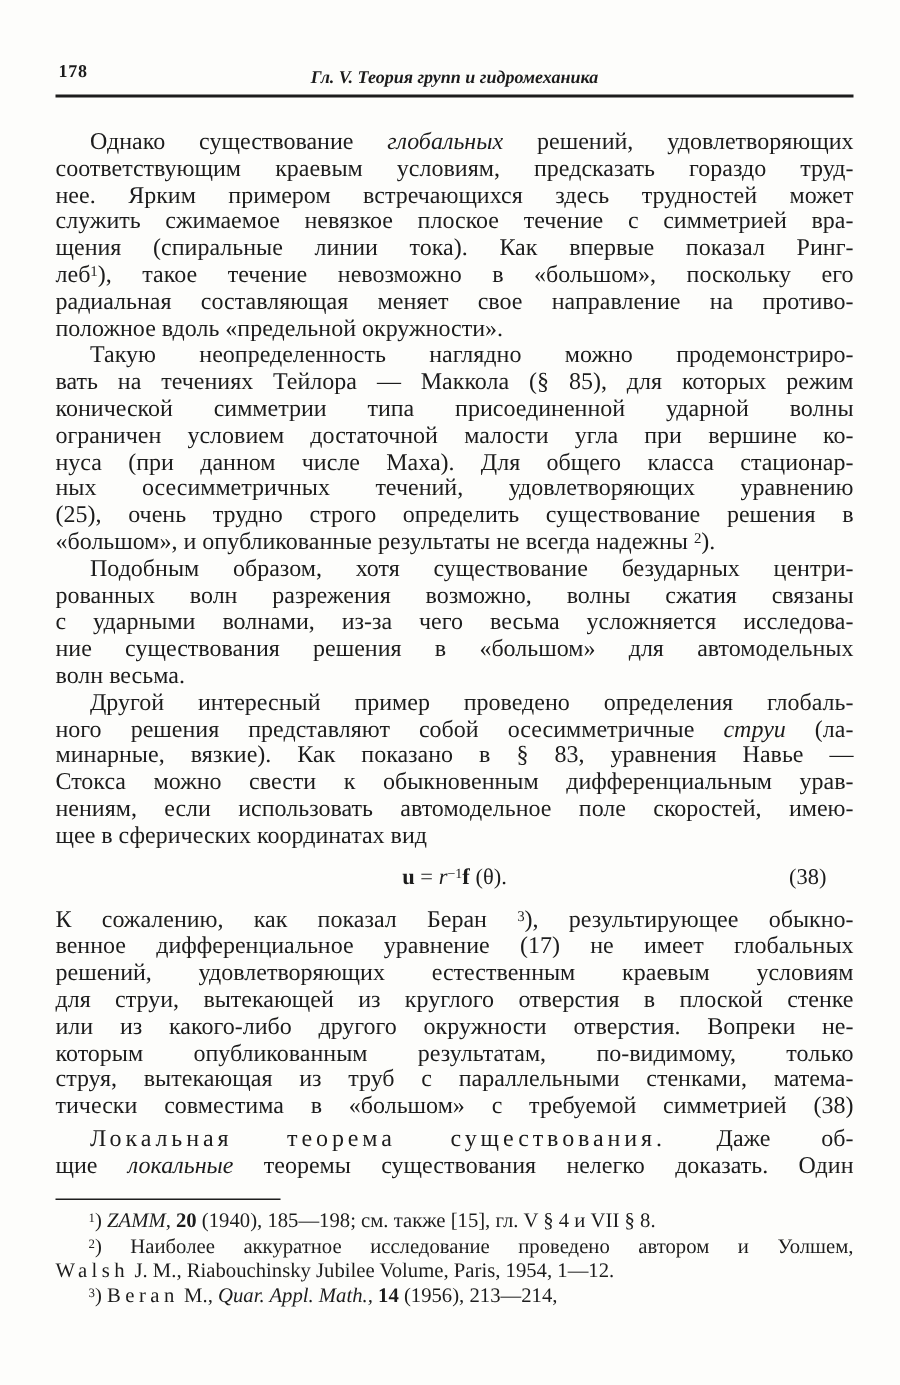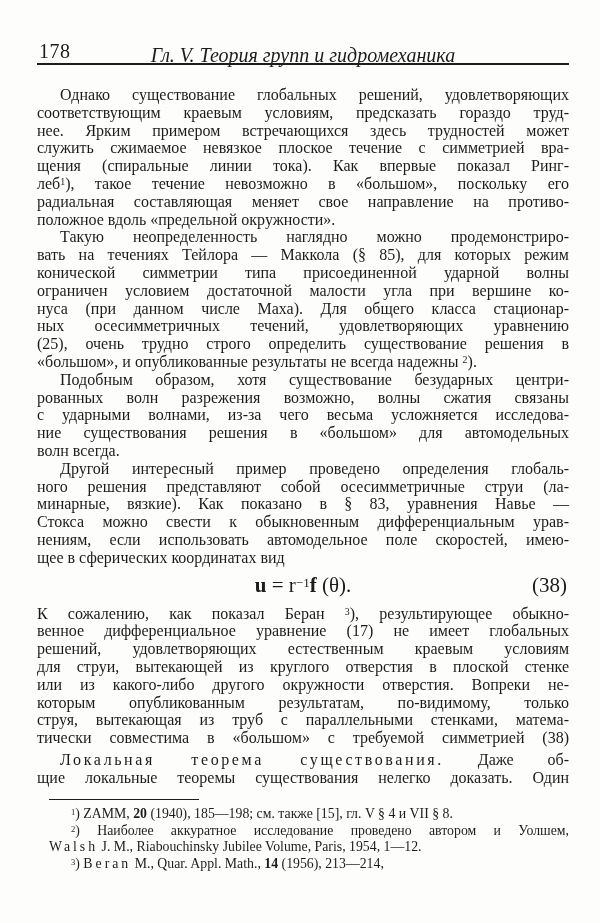--- a/index.html
+++ b/index.html
@@ -2,37 +2,37 @@
 <html><head>
 <meta charset="utf-8">
 <style>
   html,body{margin:0;padding:0;}
   body{
     width:600px;height:923px;overflow:hidden;
     background:#fdfdfb;color:#1c1c1c;
     font-family:"Liberation Serif","DejaVu Serif",serif;
   }
   .page{padding:40px 31px 0 37px;}
-  .header{position:relative;height:21px;font-size:20px;}
+  .header{position:relative;height:21px;font-size:12px;font-weight:bold;}
   .page-number{position:absolute;left:2px;top:0;letter-spacing:0.5px;}
   .running-title{position:absolute;left:0;right:0;top:4px;text-align:center;font-style:italic;}
   .header-rule{border-bottom:2px solid #1d1d1d;margin-top:2px;}
   .text-body{margin-top:21px;font-size:16px;line-height:17.8px;}
   .line{text-align:justify;}
   .line.just{text-align-last:justify;}
   .para.indent .line:first-child{text-indent:23px;}
   .para.gap{margin-top:4px;}
   .run-n{}
-  .run-i{}
+  .run-i{font-style:italic;}
   .run-b{font-weight:bold;}
   .run-sup{font-size:0.62em;vertical-align:0.38em;line-height:0;}
   .run-sp{letter-spacing:2.6px;}
-  .formula-row{position:relative;margin:7px 0 9px;font-size:21px;height:22px;line-height:22px;text-align:center;}
+  .formula-row{position:relative;margin:7px 16px 9px;font-size:15px;height:22px;line-height:22px;text-align:center;}
   .eqnum{position:absolute;right:2px;top:0;}
-  .footnotes{margin-top:13px;font-size:13.8px;line-height:16.4px;margin-left:12px;}
+  .footnotes{margin-top:13px;font-size:13.8px;line-height:16.4px;}
   .footnote-rule{width:150px;border-top:1.5px solid #1d1d1d;margin:0 0 6px 0;}
   .footnotes .run-sp{letter-spacing:3px;}
   .footnotes .para.indent .line:first-child{text-indent:22px;}
 </style>
 </head>
 <body>
 
 <div class="page">
 
   <div class="header">
@@ -60,21 +60,21 @@
         <div class="line just"><span class="run-n">нуса (при данном числе Маха). Для общего класса стационар-</span></div>
         <div class="line just"><span class="run-n">ных осесимметричных течений, удовлетворяющих уравнению</span></div>
         <div class="line just"><span class="run-n">(25), очень трудно строго определить существование решения в</span></div>
         <div class="line"><span class="run-n">«большом», и опубликованные результаты не всегда надежны </span><span class="run-sup">2</span><span class="run-n">).</span></div>
       </div>
       <div class="para indent">
         <div class="line just"><span class="run-n">Подобным образом, хотя существование безударных центри-</span></div>
         <div class="line just"><span class="run-n">рованных волн разрежения возможно, волны сжатия связаны</span></div>
         <div class="line just"><span class="run-n">с ударными волнами, из-за чего весьма усложняется исследова-</span></div>
         <div class="line just"><span class="run-n">ние существования решения в «большом» для автомодельных</span></div>
-        <div class="line"><span class="run-n">волн всегда.</span></div>
+        <div class="line"><span class="run-n">волн весьма.</span></div>
       </div>
       <div class="para indent">
         <div class="line just"><span class="run-n">Другой интересный пример проведено определения глобаль-</span></div>
         <div class="line just"><span class="run-n">ного решения представляют собой осесимметричные </span><span class="run-i">струи</span><span class="run-n"> (ла-</span></div>
         <div class="line just"><span class="run-n">минарные, вязкие). Как показано в § 83, уравнения Навье —</span></div>
         <div class="line just"><span class="run-n">Стокса можно свести к обыкновенным дифференциальным урав-</span></div>
         <div class="line just"><span class="run-n">нениям, если использовать автомодельное поле скоростей, имею-</span></div>
         <div class="line"><span class="run-n">щее в сферических координатах вид</span></div>
       </div>
       <div class="formula-row"><span class="eq"><span class="run-b">u</span><span class="run-n"> = </span><span class="run-i">r</span><span class="run-sup">−1</span><span class="run-b">f</span><span class="run-n"> (θ).</span></span><span class="eqnum">(38)</span></div>

